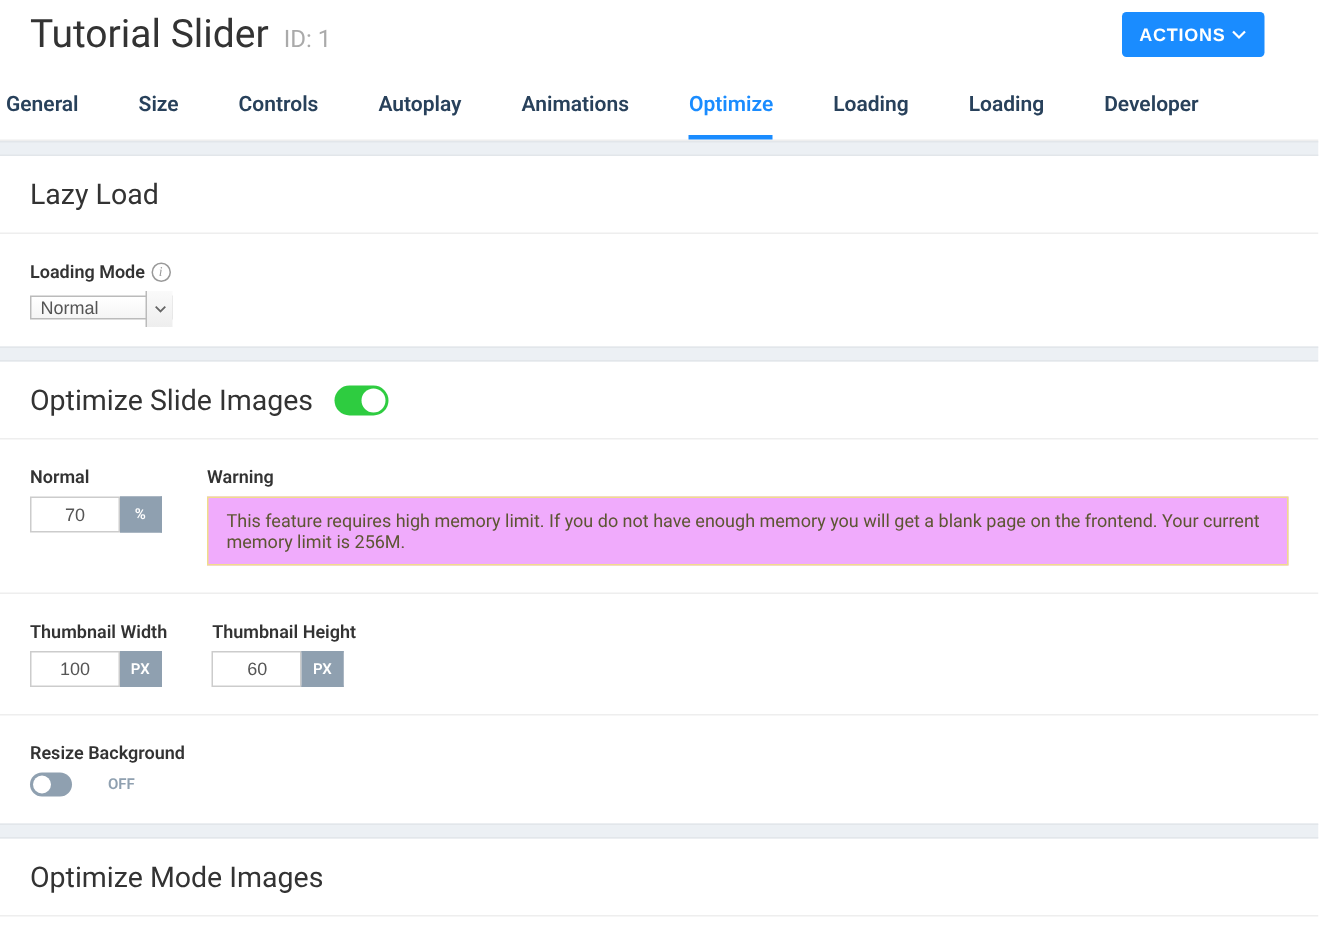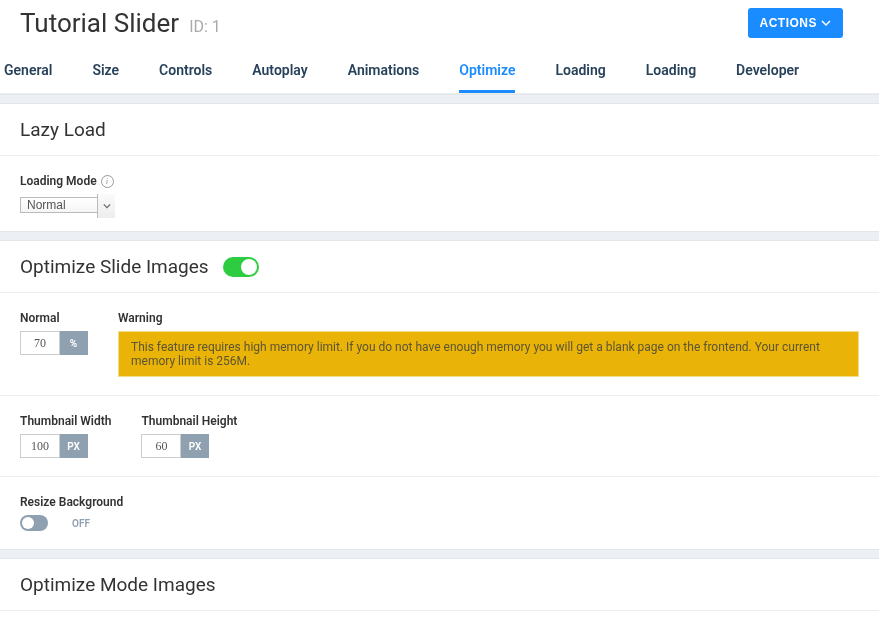--- a/index.html
+++ b/index.html
@@ -30,24 +30,24 @@
     .field-label { font-size: 12px; font-weight: 600; color: #333; display: flex; align-items: center; gap: 4px; margin-bottom: 6px; }
     
     .info-icon { width: 13px; height: 13px; border: 1px solid #999; border-radius: 50%; display: inline-flex; align-items: center; justify-content: center; font-size: 9px; color: #999; font-weight: normal; font-style: italic; font-family: serif; cursor: help; }
     
     .select-wrap { position: relative; display: inline-block; }
     .select-input { width: 95px; height: 16px; border: 1px solid #bbb; background: linear-gradient(#fff, #f5f5f5); font-size: 12px; padding: 0 6px; appearance: none; cursor: pointer; color: #555; }
     .select-chevron { position: absolute; right: 0; top: 0; width: 18px; height: 24px; border-left: 1px solid #bbb; display: flex; align-items: center; justify-content: center; pointer-events: none; background: linear-gradient(#fafafa, #eee); }
     .select-chevron svg { width: 8px; height: 8px; }
     
     .num-group { display: flex; }
-    .num-input { width: 40px; height: 24px; border: 1px solid #ccc; text-align: center; font-size: 12px; color: #555; font-family: Liberation Serif, serif; }
+    .num-input { width: 60px; height: 24px; border: 1px solid #ccc; text-align: center; font-size: 12px; color: #555; }
     .num-unit { width: 28px; height: 24px; border: 1px solid #8fa0b0; border-left: none; background: #8fa0b0; color: #fff; font-size: 10px; font-weight: 600; display: flex; align-items: center; justify-content: center; }
     
-    .warning-box { background: #eab308; border: 1px solid #f0dd8a; color: #5c5533; font-size: 12px; padding: 8px 12px; flex: 1; }
+    .warning-box { background: #f0abfc; border: 1px solid #f0dd8a; color: #5c5533; font-size: 12px; padding: 8px 12px; flex: 1; }
     .warning-wrapper { flex: 1; }
     
     .big-toggle { width: 36px; height: 20px; border-radius: 10px; position: relative; cursor: pointer; }
     .big-toggle.on { background: #2ecc40; }
     .big-toggle .knob { width: 16px; height: 16px; border-radius: 50%; background: #fff; position: absolute; top: 2px; }
     .big-toggle.on .knob { right: 2px; }
     
     .small-toggle-wrap { display: flex; align-items: center; gap: 24px; }
     .small-toggle { width: 28px; height: 16px; border-radius: 8px; background: #8fa0b0; position: relative; cursor: pointer; }
     .small-toggle .knob { width: 12px; height: 12px; background: #fff; border-radius: 50%; position: absolute; top: 2px; left: 2px; }

